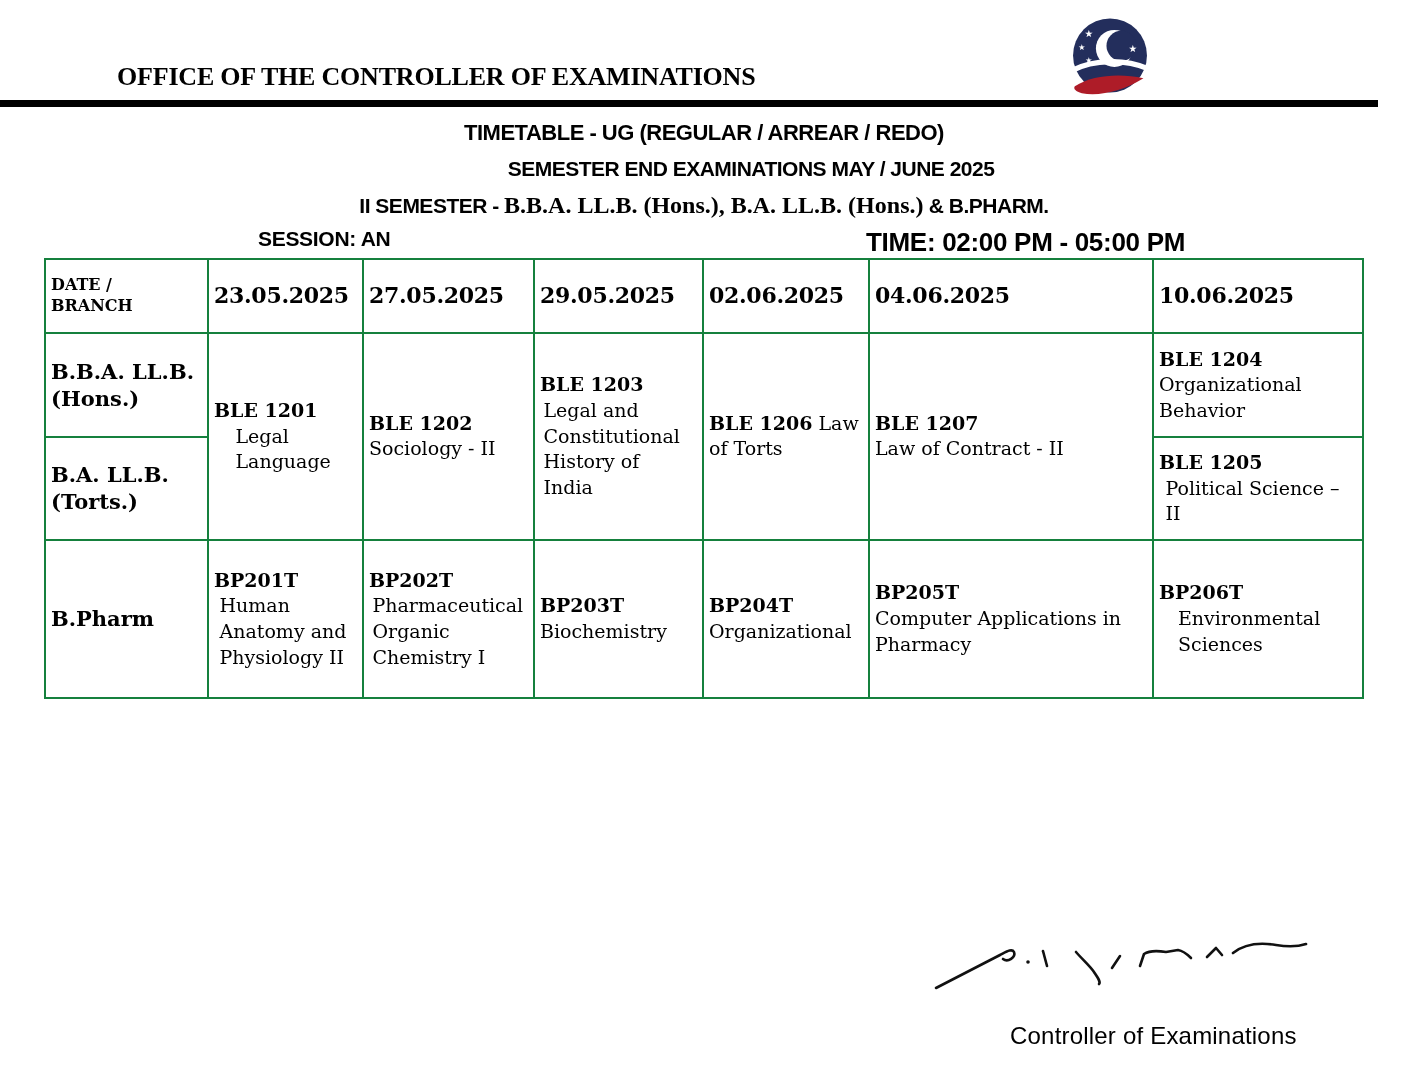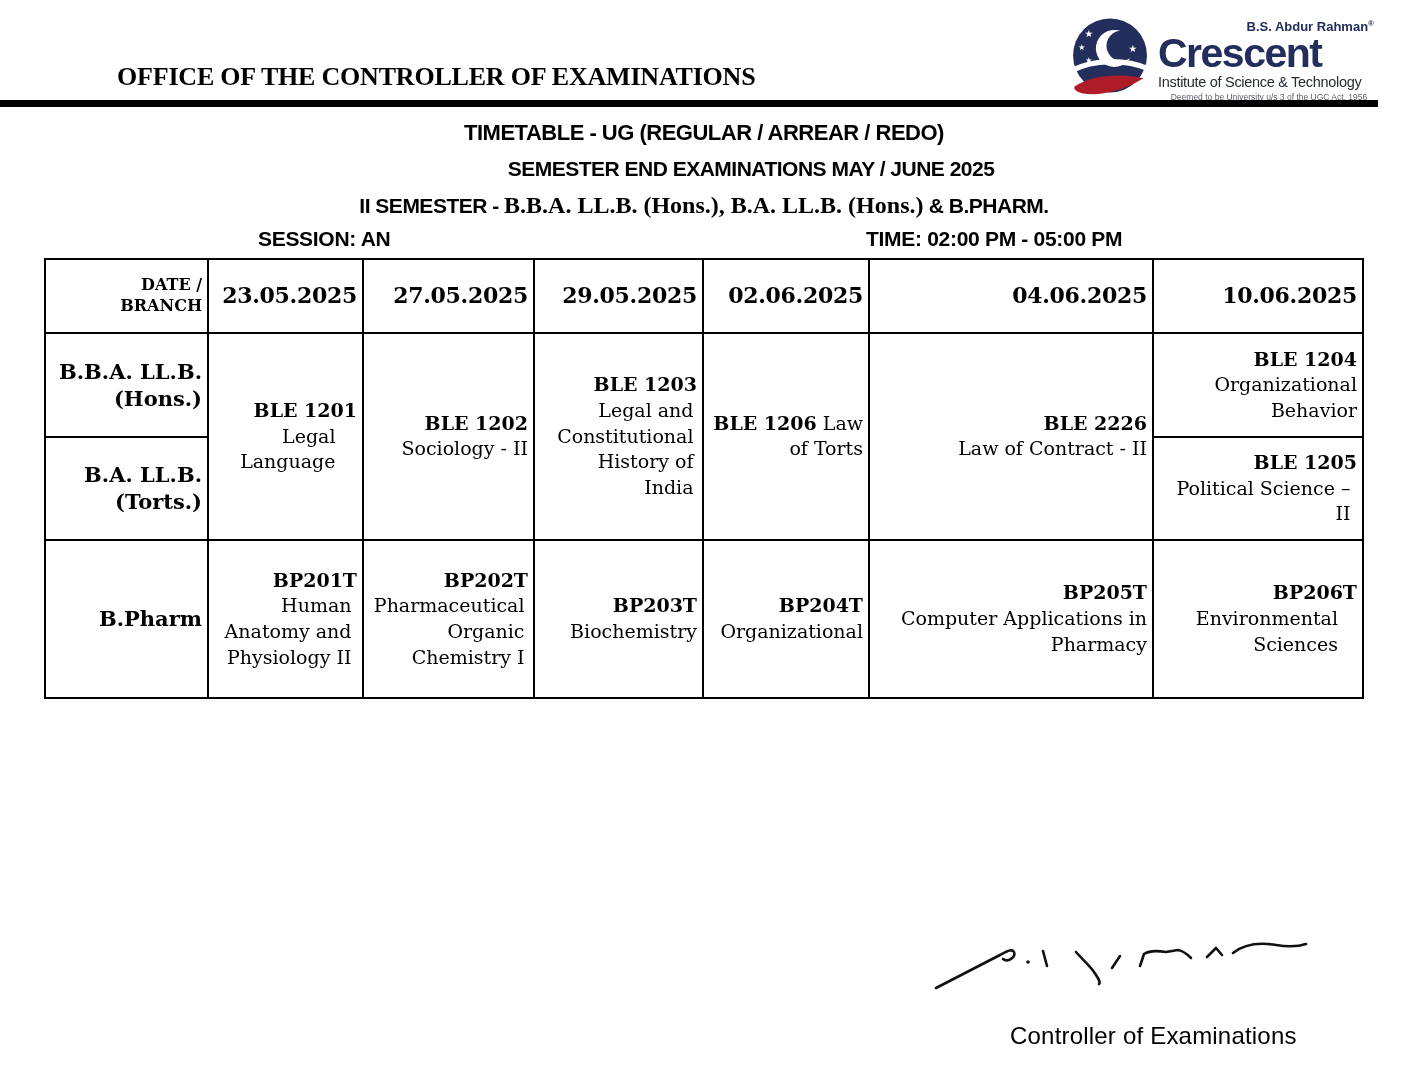--- a/index.html
+++ b/index.html
@@ -30,29 +30,29 @@
   }
   .brand-sub{font-size:14.5px; color:#262b33; letter-spacing:-0.3px; margin-top:2px; white-space:nowrap;}
   .brand-tag{font-size:8.5px; color:#5a5f66; text-align:center; margin-top:2px; white-space:nowrap;}
   
   .tline{position:absolute; left:0; width:1408px; text-align:center; font-weight:bold;}
   .t1{top:120px; font-size:22px; letter-spacing:-0.5px;}
   .t2{top:157px; font-size:21px; letter-spacing:-0.5px;margin-left:47px;}
   .t3{top:192px; font-size:21px; letter-spacing:-0.5px;text-align:center;}
   .t3 .serif-seg{font-family:"Liberation Serif", serif; font-size:24px; letter-spacing:0;}
   .session{position:absolute; left:258px; top:227px; font-weight:bold; font-size:21px; letter-spacing:-0.3px;}
-  .time{position:absolute; left:866px; top:227px; font-weight:bold; font-size:21px; letter-spacing:-0.3px;}
+  .time{position:absolute; left:866px; top:227px; font-weight:bold; font-size:26px; letter-spacing:-0.3px;}
   
   table.tt{
     position:absolute; left:44px; top:258px; width:1318px;
     border-collapse:collapse; table-layout:fixed;
     font-family:"DejaVu Serif", serif;
   }
   .tt th,.tt td{
-    border:2px solid #000000; text-align:right; vertical-align:middle;
+    border:2px solid #15803d; text-align:left; vertical-align:middle;
     padding:12px 5px; line-height:1.35; overflow:hidden;
   }
   .tt th.corner{font-size:16px; font-weight:bold; line-height:1.3;}
   .tt th.date{font-size:22px; font-weight:bold; letter-spacing:-0.3px;border-radius:11px;}
   .tt td.branch{font-size:21px; font-weight:bold; line-height:1.3;}
   .tt .code{font-weight:bold; font-size:19px;}
   .tt .name{font-size:19px; margin:0 auto;}
   .tt .inline-cell{font-size:19px;}
   .tt .inline-cell .code{display:inline;}
   .r-head{height:74px;}
@@ -85,26 +85,20 @@
       <text x="26" y="25" font-size="11" fill="#ffffff" text-anchor="middle">★</text>
       <text x="18" y="40" font-size="9" fill="#ffffff" text-anchor="middle">★</text>
       <text x="26" y="54" font-size="9" fill="#ffffff" text-anchor="middle">★</text>
       <text x="37" y="37" font-size="8" fill="#ffffff" text-anchor="middle">★</text>
       <text x="76" y="42" font-size="11" fill="#ffffff" text-anchor="middle">★</text>
 
       <path d="M 7,63 C 32,50 68,50 93,61" stroke="#ffffff" stroke-width="6" fill="none" stroke-linecap="round"></path>
 
       <path d="M 10,81 C 30,68 62,66 88,72 C 66,86 38,93 18,89 C 11,87 8,84 10,81 Z" fill="#ae1c28"></path>
     </svg>
-    <div class="logo-text">
-      <div class="brand-top"><span>B.S. Abdur Rahman</span><sup>®</sup></div>
-      <div class="brand-main">Crescent</div>
-      <div class="brand-sub">Institute of Science &amp; Technology</div>
-      <div class="brand-tag">Deemed to be University u/s 3 of the UGC Act, 1956</div>
-    </div>
   </div>
 
   <div class="rule"></div>
 
   <div class="tline t1">TIMETABLE - UG (REGULAR / ARREAR / REDO)</div>
   <div class="tline t2">SEMESTER END EXAMINATIONS MAY / JUNE 2025</div>
   <div class="tline t3"><span>II SEMESTER - </span><span class="serif-seg">B.B.A. LL.B. (Hons.), B.A. LL.B. (Hons.)</span><span> &amp; B.PHARM.</span></div>
   <div class="session">SESSION: AN</div>
   <div class="time">TIME: 02:00 PM - 05:00 PM</div>
 
@@ -142,21 +136,21 @@
         <div class="name">Sociology - II</div>
       </td>
       <td rowspan="2">
         <div class="code">BLE 1203</div>
         <div class="name" style="max-width:150px;">Legal and Constitutional History of India</div>
       </td>
       <td rowspan="2" class="inline-cell">
         <span class="code">BLE 1206</span> <span>Law of Torts</span>
       </td>
       <td rowspan="2">
-        <div class="code">BLE 2226</div>
+        <div class="code">BLE 1207</div>
         <div class="name">Law of Contract - II</div>
       </td>
       <td>
         <div class="code">BLE 1204</div>
         <div class="name">Organizational Behavior</div>
       </td>
     </tr>
     <tr class="r-ba">
       <td class="branch">B.A. LL.B. (Torts.)</td>
       <td>

